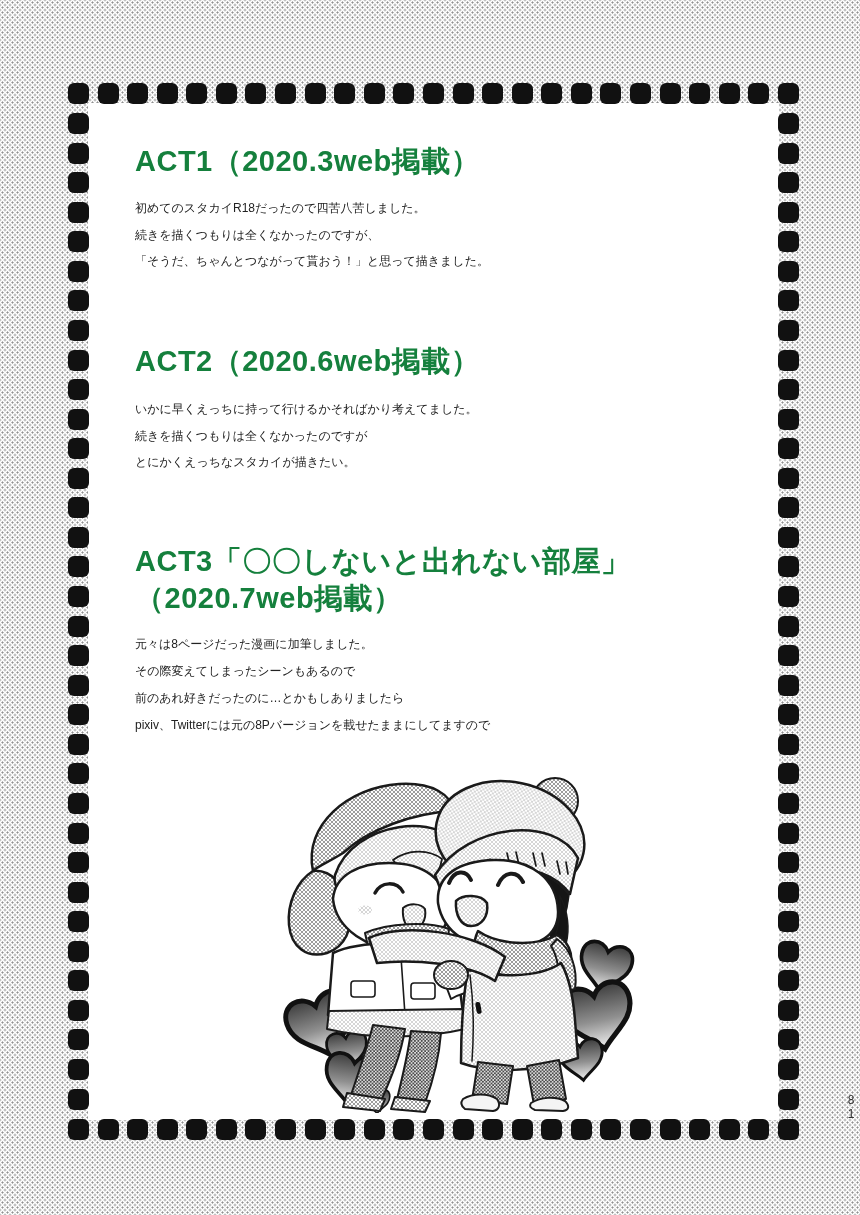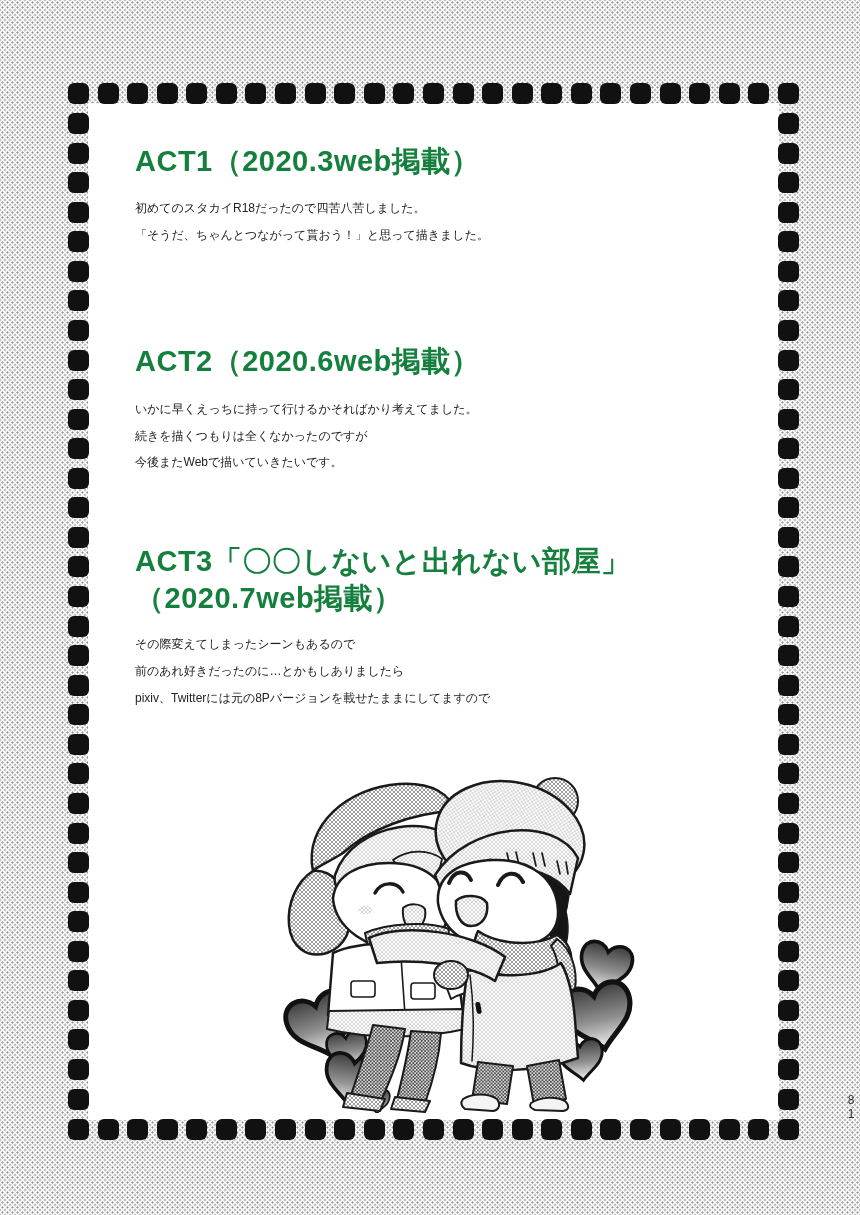--- a/index.html
+++ b/index.html
@@ -41,35 +41,37 @@
 <body>
 
 <div class="dots"></div>
 
 <div class="frame">
   <div class="inner">
 
     <div class="h" style="top:40px">ACT1（2020.3web掲載）</div>
     <div class="bodytext" style="top:92px">
       <div>初めてのスタカイR18だったので四苦八苦しました。</div>
+      <div>続きを描くつもりは全くなかったのですが、</div>
       <div>「そうだ、ちゃんとつながって貰おう！」と思って描きました。</div>
     </div>
 
     <div class="h" style="top:240px">ACT2（2020.6web掲載）</div>
     <div class="bodytext" style="top:293px">
       <div>いかに早くえっちに持って行けるかそればかり考えてました。</div>
       <div>続きを描くつもりは全くなかったのですが</div>
-      <div>今後またWebで描いていきたいです。</div>
+      <div>とにかくえっちなスタカイが描きたい。</div>
     </div>
 
     <div class="h" style="top:440px">
       <div>ACT3「〇〇しないと出れない部屋」</div>
       <div>（2020.7web掲載）</div>
     </div>
     <div class="bodytext b3" style="top:528px">
+      <div>元々は8ページだった漫画に加筆しました。</div>
       <div>その際変えてしまったシーンもあるので</div>
       <div>前のあれ好きだったのに…とかもしありましたら</div>
       <div>pixiv、Twitterには元の8Pバージョンを載せたままにしてますので</div>
     </div>
 
     <svg class="illo" viewBox="0 0 395 350" xmlns="http://www.w3.org/2000/svg">
       <defs>
         <pattern id="t1" width="4" height="4" patternUnits="userSpaceOnUse">
           <rect width="4" height="4" fill="#fff"></rect>
           <circle cx="1" cy="1" r="0.75" fill="#9a9a9a"></circle>

